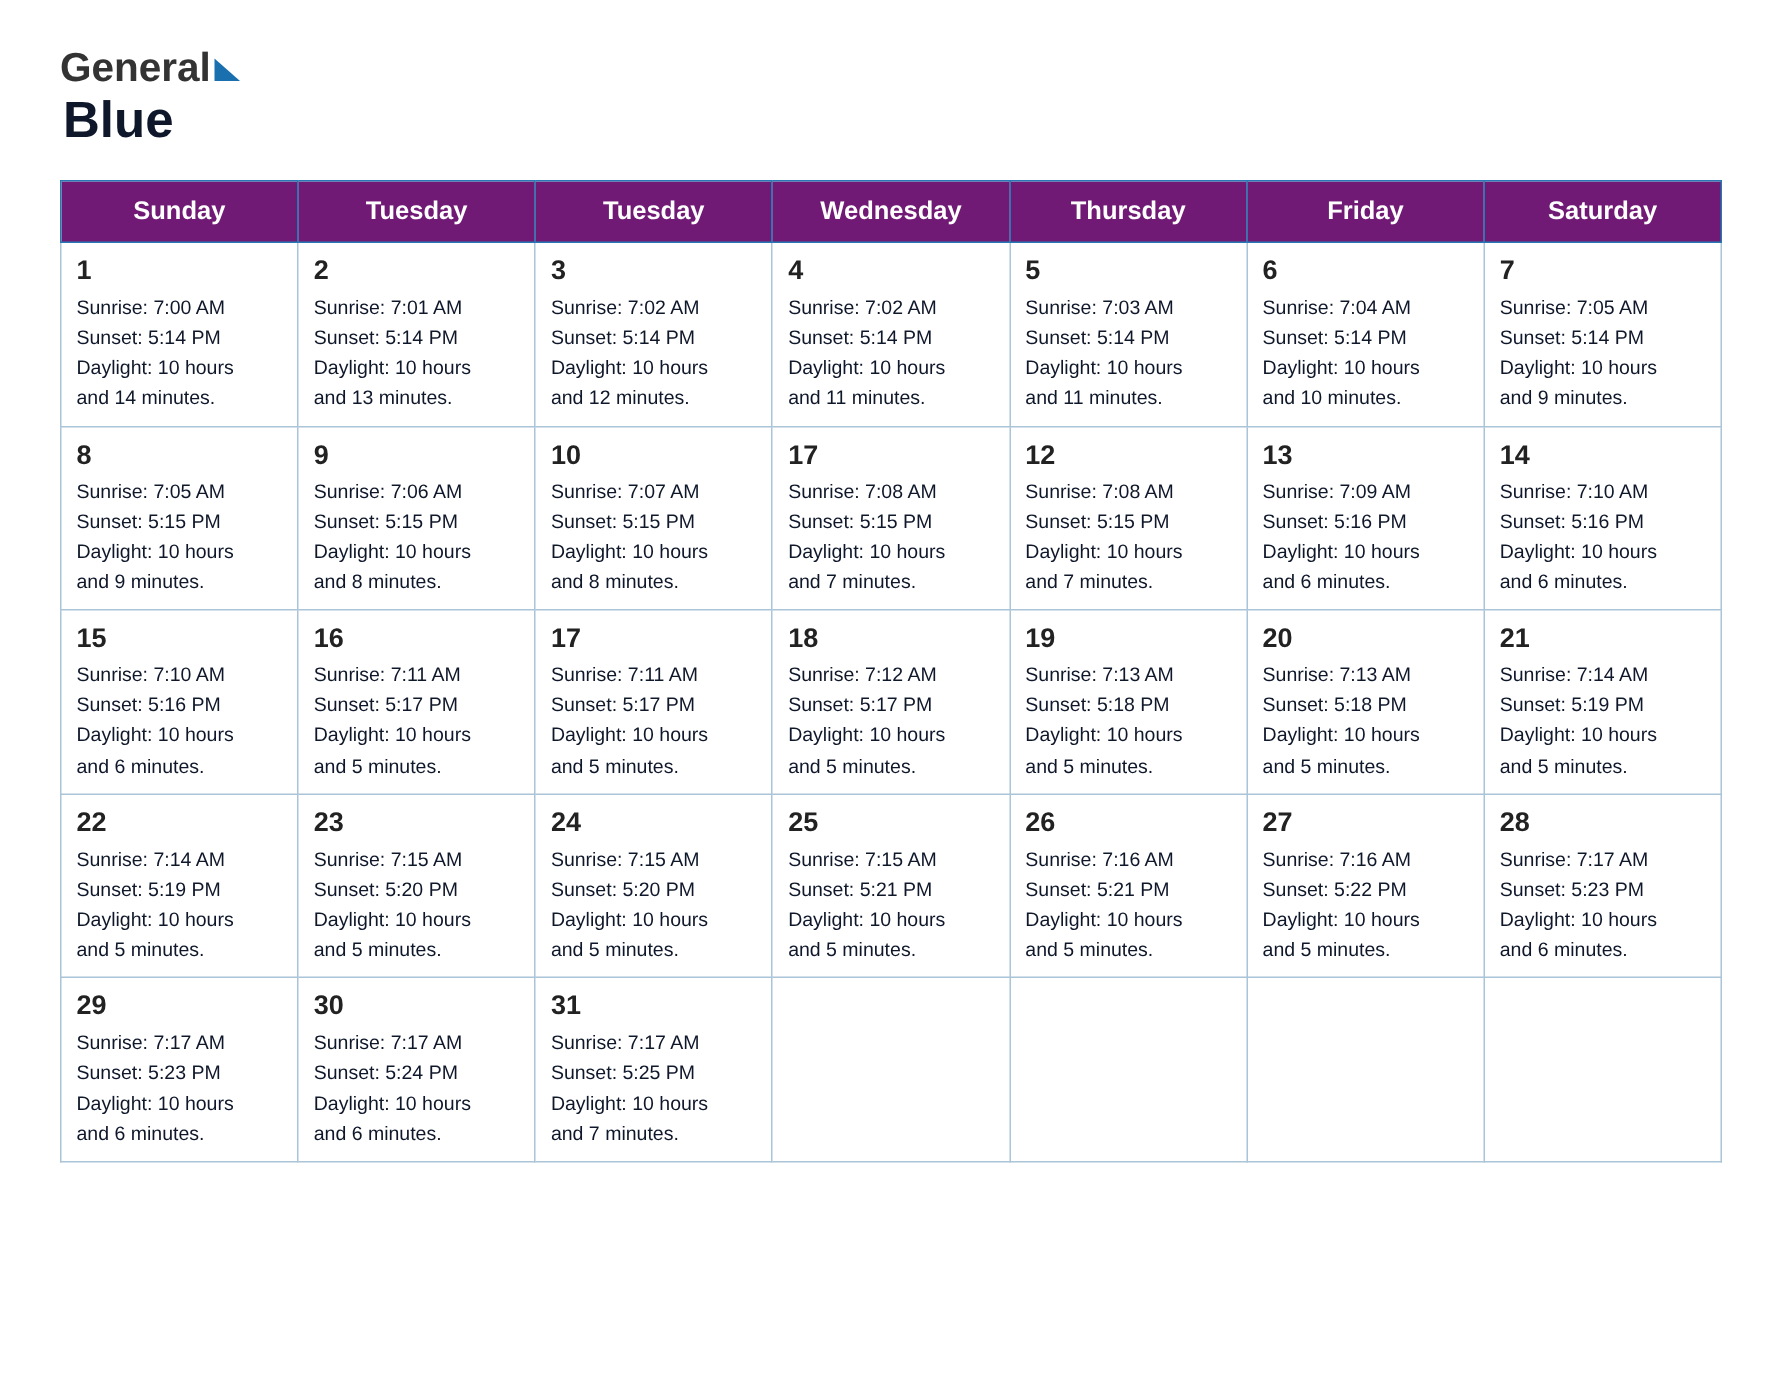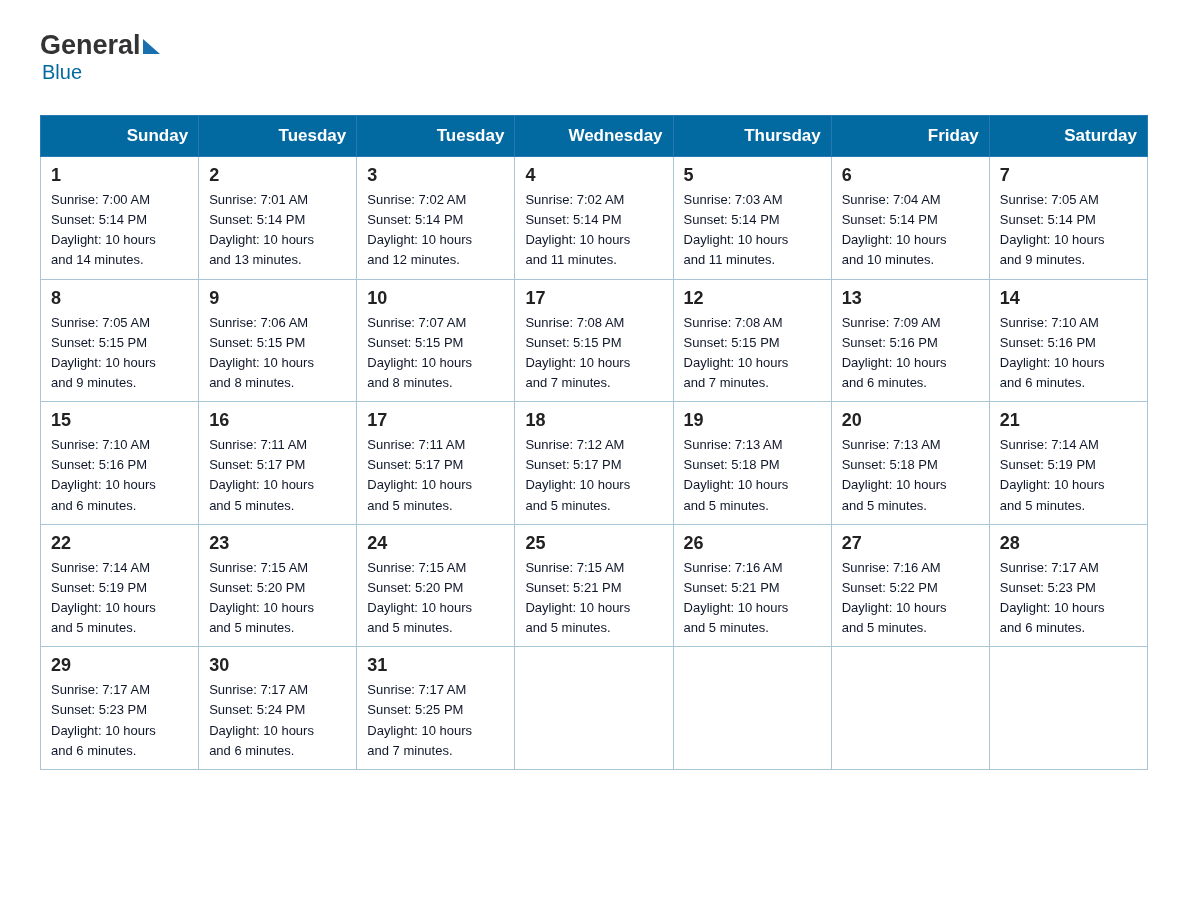--- a/index.html
+++ b/index.html
@@ -7,21 +7,21 @@
       font-family: Arial, sans-serif;
       background: #ffffff;
       padding: 30px 40px;
       width: 1188px;
       min-height: 918px;
     }
     .header {
       display: flex;
       justify-content: space-between;
       align-items: flex-start;
-      margin-bottom: 31px;
+      margin-bottom: 20px;
     }
     .title-area {
       text-align: right;
     }
     .month-title {
       font-size: 52px;
       font-weight: bold;
       color: #222;
       line-height: 1.1;
     }
@@ -29,26 +29,26 @@
       font-size: 22px;
       color: #555;
       margin-top: 4px;
     }
     table {
       width: 100%;
       border-collapse: collapse;
       table-layout: fixed;
     }
     thead tr th {
-      background-color: #0369a1;
+      background-color: #701a75;
       color: #ffffff;
       padding: 10px 10px;
       font-size: 17px;
       font-weight: bold;
-      text-align: right;
+      text-align: center;
       border: 1px solid #2878b4;
     }
     tbody tr td {
       border: 1px solid #aac4d8;
       vertical-align: top;
       padding: 8px 10px;
       font-size: 13px;
       color: #333;
       height: 110px;
     }
@@ -89,21 +89,21 @@
 </head>
 <body>
 
 <div class="header">
   <div class="logo-wrapper">
     <div class="logo-row1">
       <span style="font-size:27px;font-weight:bold;color:#333;">General</span>
       <span class="triangle-right"></span>
     </div>
     <div>
-      <span style="font-size:20px;font-weight:normal;color:#0369a1;margin-left:2px;">Blue</span>
+      <span style="font-size:34px;font-weight:bold;color:#0f172a;margin-left:2px;">Blue</span>
     </div>
   </div>
   <div class="title-area">
   </div>
 </div>
 
 <table>
   <thead>
     <tr>
     <th>Sunday</th>

